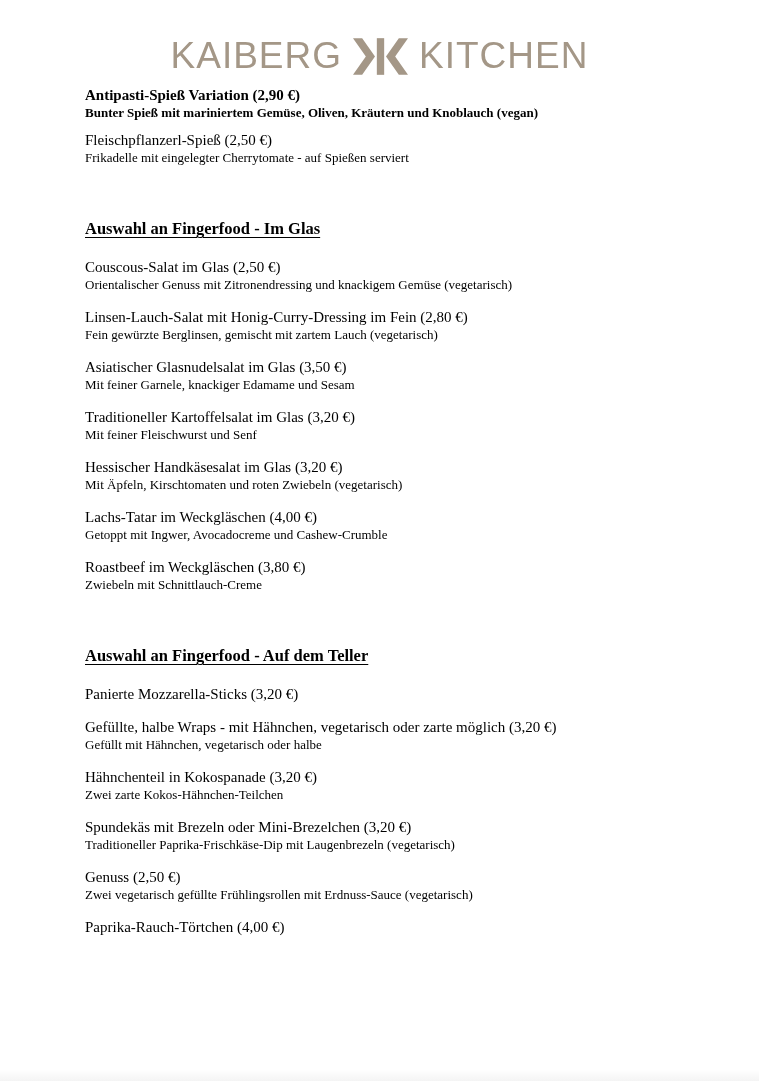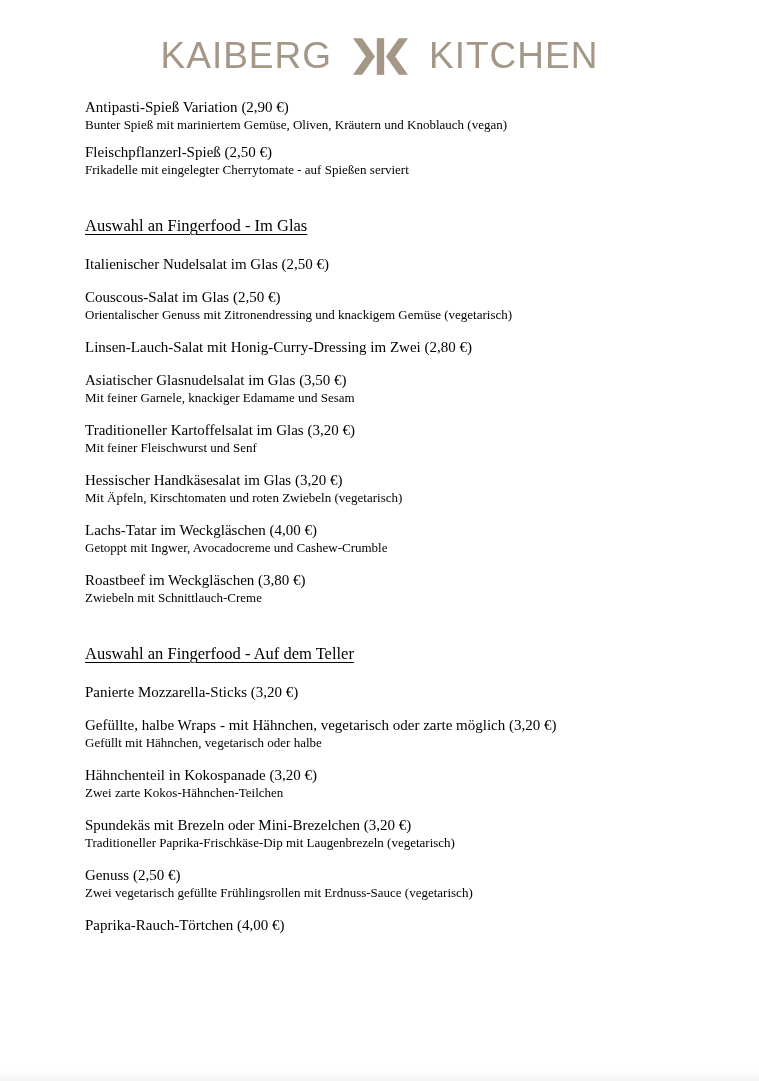--- a/index.html
+++ b/index.html
@@ -10,21 +10,21 @@
     background:#ffffff;
     font-family:"Liberation Serif","DejaVu Serif",serif;
     color:#000000;
     overflow:hidden;
     box-sizing:border-box;
   }
   .logo-row {
     display:flex;
     align-items:center;
     justify-content:center;
-    gap:21px;
+    gap:11px;
     padding-top:34px;
     height:44px;
   }
   .logo-word {
     font-family:"Liberation Sans","DejaVu Sans",sans-serif;
     font-size:37px;
     line-height:40px;
     letter-spacing:1px;
     color:var(--logo-color,#a49787);
     font-weight:normal;
@@ -39,26 +39,26 @@
     font-size:15px;
     line-height:18px;
     white-space:nowrap;
   }
   .item-desc {
     margin:0;
     font-size:13px;
     line-height:17px;
     white-space:nowrap;
   }
-  .first-item { margin-top:20px; }
+  .first-item { margin-top:8px;font-weight:bold; }
   .section-heading {
-    margin:37px 0 18px 0;
+    margin:52px 0 18px 0;
     font-size:16.5px;
     line-height:22px;
-    font-weight:normal;
+    font-weight:bold;
     text-decoration:underline;
     text-underline-offset:3px;
     white-space:nowrap;
   }
   .page-bottom-shade {
     position:absolute;
     left:0; right:0; bottom:0;
     height:12px;
     background:linear-gradient(to bottom, rgba(0,0,0,0), rgba(0,0,0,0.045));
   }
@@ -86,28 +86,28 @@
     </div>
     <div class="item">
       <p class="item-title"><span>Fleischpflanzerl-Spieß</span> <span>(2,50 €)</span></p>
       <p class="item-desc">Frikadelle mit eingelegter Cherrytomate - auf Spießen serviert</p>
     </div>
 
     <section class="section">
       <h2 class="section-heading">Auswahl an Fingerfood - Im Glas</h2>
 
       <div class="item">
-        <p class="item-title"><span>Italienischer Nudelsalat im Glas</span> <span>(2,50 €)</span></p>
       </div>
       <div class="item">
         <p class="item-title"><span>Couscous-Salat im Glas</span> <span>(2,50 €)</span></p>
         <p class="item-desc">Orientalischer Genuss mit Zitronendressing und knackigem Gemüse (vegetarisch)</p>
       </div>
       <div class="item">
-        <p class="item-title"><span>Linsen-Lauch-Salat mit Honig-Curry-Dressing im Zwei</span> <span>(2,80 €)</span></p>
+        <p class="item-title"><span>Linsen-Lauch-Salat mit Honig-Curry-Dressing im Fein</span> <span>(2,80 €)</span></p>
+        <p class="item-desc">Fein gewürzte Berglinsen, gemischt mit zartem Lauch (vegetarisch)</p>
       </div>
       <div class="item">
         <p class="item-title"><span>Asiatischer Glasnudelsalat im Glas</span> <span>(3,50 €)</span></p>
         <p class="item-desc">Mit feiner Garnele, knackiger Edamame und Sesam</p>
       </div>
       <div class="item">
         <p class="item-title"><span>Traditioneller Kartoffelsalat im Glas</span> <span>(3,20 €)</span></p>
         <p class="item-desc">Mit feiner Fleischwurst und Senf</p>
       </div>
       <div class="item">

